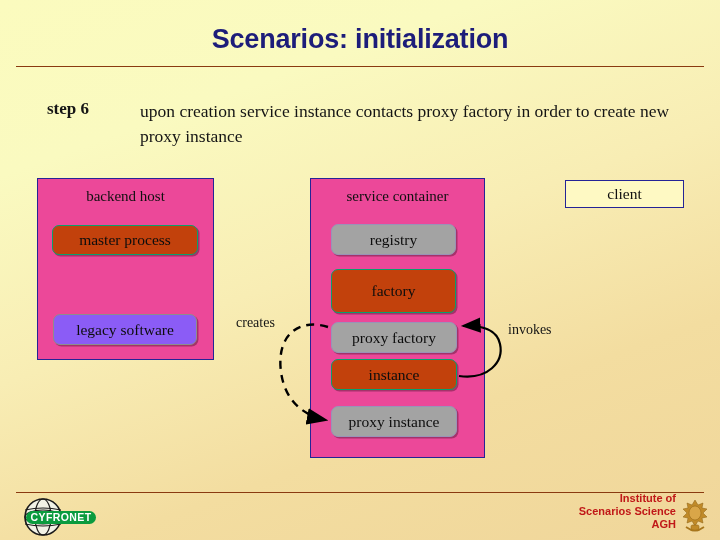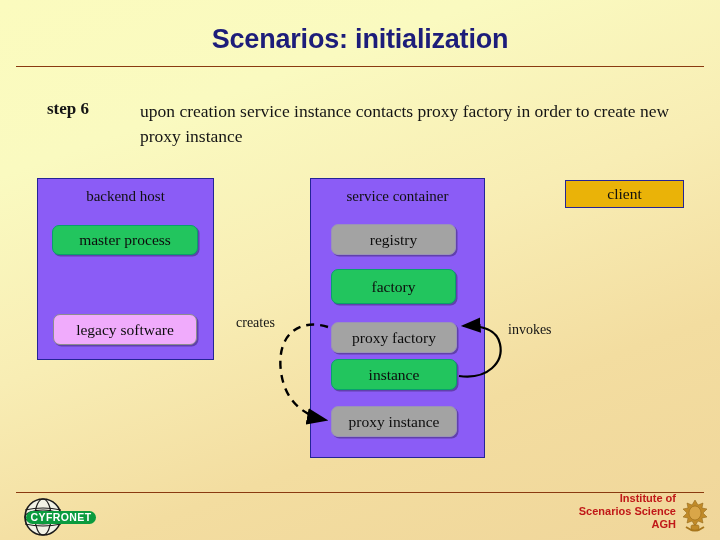--- a/index.html
+++ b/index.html
@@ -45,21 +45,21 @@
     left: 140px; top: 99px; width: 545px;
     font-family: "Liberation Serif", serif;
     font-size: 17.5px;
     line-height: 25px;
     color: #151515;
   }
 
   
   .container-box {
     position: absolute;
-    background: #8b5cf6;
+    background: #ec4899;
     border: 1.5px solid #242496;
     box-sizing: border-box;
   }
   #backend-host-container { left: 37px; top: 178px; width: 177px; height: 182px; }
   #service-container      { left: 310px; top: 178px; width: 175px; height: 280px; }
 
   .container-title {
     position: absolute;
     left: 0; width: 100%;
     top: 9px;
@@ -75,37 +75,37 @@
     border-radius: 7px;
     text-align: center;
     font-size: 15.5px;
     color: #0d0d0d;
     line-height: 1;
     display: flex;
     align-items: center;
     justify-content: center;
     box-shadow: 1.5px 1.5px 0 rgba(0,0,0,0.30);
   }
-  .node.green  { background: #22c55e; border: 1px solid #08a06d; }
+  .node.green  { background: #c2410c; border: 1px solid #08a06d; }
   .node.purple { background: #a3a3a3; border: 1px solid #9a92b8; }
-  .node.gray   { background: #f0abfc; border: 1px solid #8d8d8d; }
+  .node.gray   { background: #8b5cf6; border: 1px solid #8d8d8d; }
 
   #node-master-process { left: 52px;  top: 225px; width: 146px; height: 30px; }
   #node-legacy-software{ left: 53px;  top: 314px; width: 144px; height: 31px; }
   #node-registry       { left: 331px; top: 224px; width: 125px; height: 31px; }
-  #node-factory        { left: 331px; top: 269px; width: 125px; height: 35px; }
+  #node-factory        { left: 331px; top: 269px; width: 125px; height: 44px; }
   #node-proxy-factory  { left: 331px; top: 322px; width: 126px; height: 31px; }
   #node-instance       { left: 331px; top: 359px; width: 126px; height: 31px; }
   #node-proxy-instance { left: 331px; top: 406px; width: 126px; height: 31px; }
 
   
   #client-box {
     position: absolute;
     left: 565px; top: 180px; width: 119px; height: 28px;
-    background: #eab308;
+    background: #fef9c3;
     border: 1.5px solid #242496;
     box-sizing: border-box;
     display: flex; align-items: center; justify-content: center;
     font-size: 15.5px; color: #101010;
   }
 
   
   .edge-label {
     position: absolute;
     font-size: 14px;

